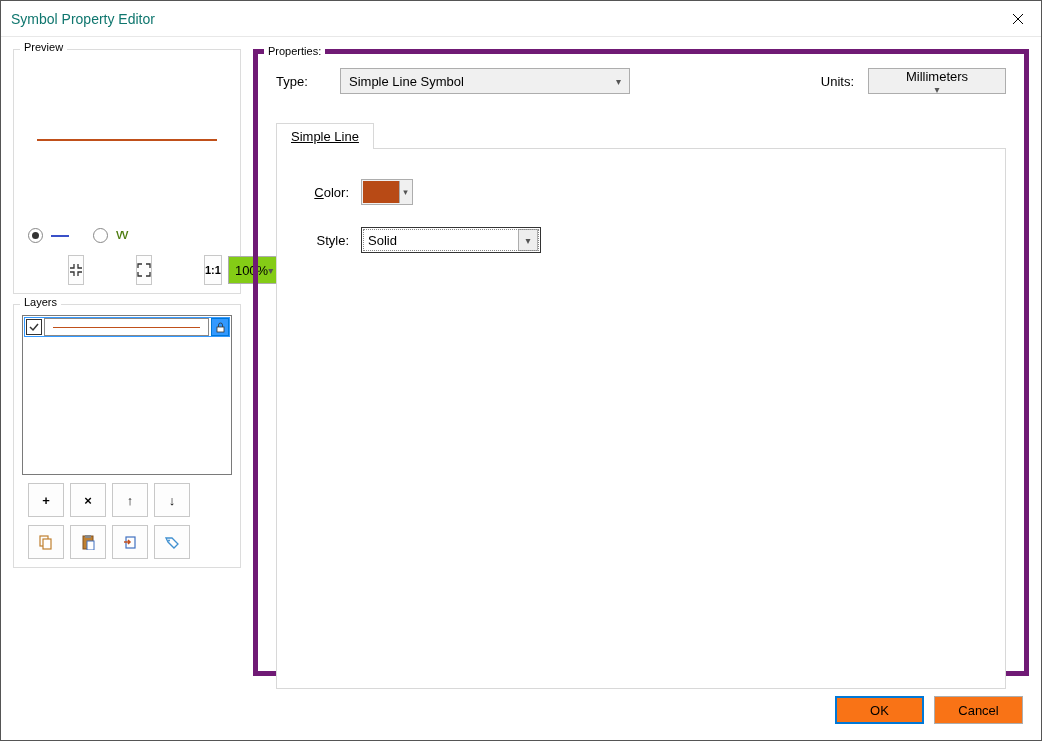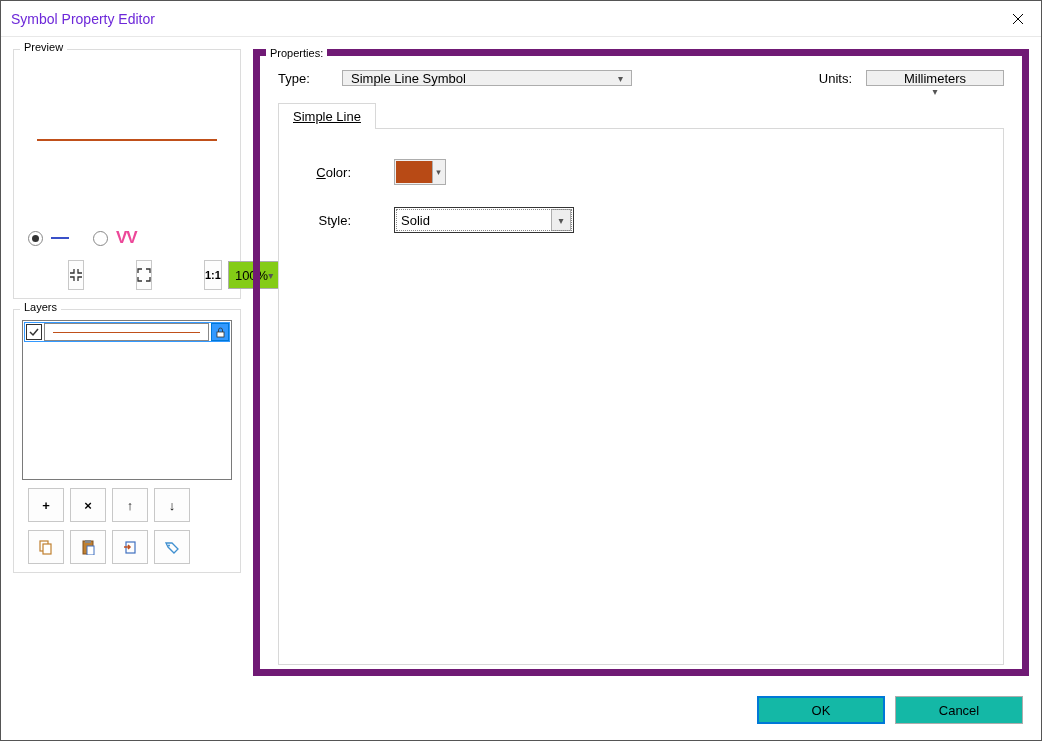--- a/index.html
+++ b/index.html
@@ -1,69 +1,69 @@
 <!DOCTYPE html>
 <html><head>
   <meta charset="utf-8">
   <style>
     * { box-sizing: border-box; font-family: 'Segoe UI', Tahoma, sans-serif; font-size: 13px; }
     body { margin: 0; padding: 0; background: #fff; }
     .window { width: 1042px; height: 741px; border: 1px solid #555; background: #fff; position: relative; }
     .titlebar { height: 36px; display: flex; align-items: center; justify-content: space-between; padding: 0 0 0 10px; border-bottom: 1px solid #e8e8e8; }
-    .title { font-size: 14px; color: #6d28d9; }
+    .title { font-size: 14px; color: #0f766e; }
     .close-btn { width: 46px; height: 36px; display: flex; align-items: center; justify-content: center; cursor: pointer; }
     .content { display: flex; padding: 12px; height: calc(100% - 36px - 52px); gap: 12px; }
     .left-col { width: 228px; display: flex; flex-direction: column; gap: 10px; }
     .right-col { flex: 1; }
     .groupbox { border: 1px solid #dcdcdc; padding: 10px 8px 8px 8px; position: relative; background: #fff; }
     .groupbox-label { position: absolute; top: -9px; left: 6px; background: #fff; padding: 0 4px; font-size: 11px; color: #000; }
     .preview-canvas { height: 160px; display: flex; align-items: center; justify-content: center; padding: 8px; }
     .preview-line { width: 180px; height: 0; border-top: 2px solid #c0501a; }
     .preview-options { display: flex; align-items: center; gap: 24px; padding: 8px 6px 12px 6px; }
     .radio-row { display: flex; align-items: center; gap: 8px; }
     .radio-outer { width: 15px; height: 15px; border: 1px solid #888; border-radius: 50%; display: flex; align-items: center; justify-content: center; background: #fff; }
     .radio-inner { width: 7px; height: 7px; border-radius: 50%; background: #333; }
     .mini-line { width: 18px; border-top: 2px solid #3a50c8; }
-    .mini-zig { color: #ec4899; font-size: 17px; font-weight: bold; letter-spacing: -1px; }
+    .mini-zig { color: #4d7c0f; font-size: 10px; font-weight: bold; letter-spacing: -1px; }
     .preview-tools { display: flex; gap: 6px; align-items: center; }
     .tool-btn { width: 32px; height: 30px; border: 1px solid #c8c8c8; background: #fdfdfd; display: flex; align-items: center; justify-content: center; cursor: pointer; margin-left: 46px; }
     .zoom-select { flex: 1; height: 28px; border: 1px solid #adadad; background: #84cc16; display: flex; align-items: center; justify-content: space-between; padding: 0 6px; cursor: pointer; }
     .layers-list { height: 160px; border: 1px solid #7a7a7a; background: #fff; padding: 1px; }
     .layer-item { display: flex; align-items: center; gap: 2px; height: 20px; background: #fff; border: 1px solid #3399ff; }
     .layer-check { width: 16px; height: 16px; border: 1px solid #333; background: #fff; display: flex; align-items: center; justify-content: center; margin-left: 1px; }
     .layer-thumb { flex: 1; height: 18px; border: 1px solid #888; background: #fff; display: flex; align-items: center; justify-content: center; }
     .layer-thumb-line { width: 90%; border-top: 1px solid #c0501a; }
     .layer-lock { width: 18px; height: 18px; background: #3399ff; border: 1px solid #0078d7; display: flex; align-items: center; justify-content: center; }
     .layer-btns { display: flex; gap: 6px; flex-wrap: wrap; margin-top: 8px; padding: 0 6px; }
     .layer-btn { width: 36px; height: 34px; border: 1px solid #c8c8c8; background: #fdfdfd; display: flex; align-items: center; justify-content: center; cursor: pointer; font-size: 18px; font-weight: bold; }
-    .props-group { border: 7px solid #701a75; padding: 14px 18px 12px 18px; position: relative; height: 100%; }
-    .props-row { display: flex; align-items: center; gap: 20px; margin-bottom: 16px; }
+    .props-group { border: 5px solid #701a75; padding: 14px 18px 12px 18px; position: relative; height: 100%; }
+    .props-row { display: flex; align-items: center; gap: 20px; margin-bottom: 28px; }
     .props-label { width: 44px; text-align: left; }
-    .dropdown { height: 16px; border: 1px solid #adadad; background: #f0f0f0; display: flex; align-items: center; justify-content: space-between; padding: 0 8px; cursor: pointer; }
+    .dropdown { height: 26px; border: 1px solid #adadad; background: #f0f0f0; display: flex; align-items: center; justify-content: space-between; padding: 0 8px; cursor: pointer; }
     .type-dd { width: 290px; }
     .units-row { display: flex; align-items: center; gap: 14px; margin-left: auto;}
     .units-dd { width: 138px; flex-direction: column; }
     .tab-container { border: 1px solid #d8d8d8; height: calc(100% - 50px); background: #fff; position: relative; }
     .tab-header { display: flex; position: absolute; top: -26px; left: -1px; }
     .tab { padding: 5px 14px; border: 1px solid #d8d8d8; border-bottom: none; background: #fff; cursor: pointer; position: relative; z-index: 2; text-decoration: underline;}
     .tab-body { padding: 30px 24px; }
-    .field-row { display: flex; align-items: center; margin-bottom: 22px; gap: 31px; }
+    .field-row { display: flex; align-items: center; margin-bottom: 22px; }
     .field-label { width: 60px; text-align: right; padding-right: 12px; }
     .color-swatch-btn { width: 52px; height: 26px; border: 1px solid #adadad; background: #f0f0f0; display: flex; align-items: center; cursor: pointer; padding: 1px;}
     .color-swatch { width: 36px; height: 22px; background: #b84a15; }
     .color-arrow { flex:1; text-align:center; font-size: 9px; color: #555; border-left: 1px solid #adadad; height: 100%; display:flex; align-items:center; justify-content:center;}
     .style-dd { width: 180px; height: 26px; border: 1px solid #333; background: #fff; display: flex; align-items: center; justify-content: space-between; padding: 0 2px 0 6px; cursor: pointer; outline: 1px dotted #888; outline-offset: -3px;}
     .style-dd .chev-btn { width: 20px; height: 22px; background: #eee; border: 1px solid #adadad; display:flex; align-items:center; justify-content:center;}
     .spinner { display: flex; border: 1px solid #888; height: 26px; width: 86px; }
     .spinner-input { flex: 1; border: none; padding: 0 4px; outline: none; }
     .spinner-btns { width: 18px; display: flex; flex-direction: column; border-left: 1px solid #adadad;}
     .spin-btn { flex: 1; background: #eee; display: flex; align-items: center; justify-content: center; font-size: 7px; cursor: pointer; border-bottom: 1px solid #adadad;}
     .spin-btn:last-child{border-bottom:none;}
     .bottom-bar { position: absolute; bottom: 16px; right: 18px; display: flex; gap: 10px; }
-    .dlg-btn { width: 128px; height: 28px; border: 1px solid #adadad; background: #14b8a6; cursor: pointer; display: flex; align-items: center; justify-content: center; }
+    .dlg-btn { width: 89px; height: 28px; border: 1px solid #adadad; background: #f97316; cursor: pointer; display: flex; align-items: center; justify-content: center; }
     .dlg-btn.primary { border: 2px solid #0078d7; }
     .chev { font-size: 10px; color: #555; }
     svg { display: block; }
   </style>
 </head>
 <body>
 
 <div class="window">
 
   <div class="titlebar">

